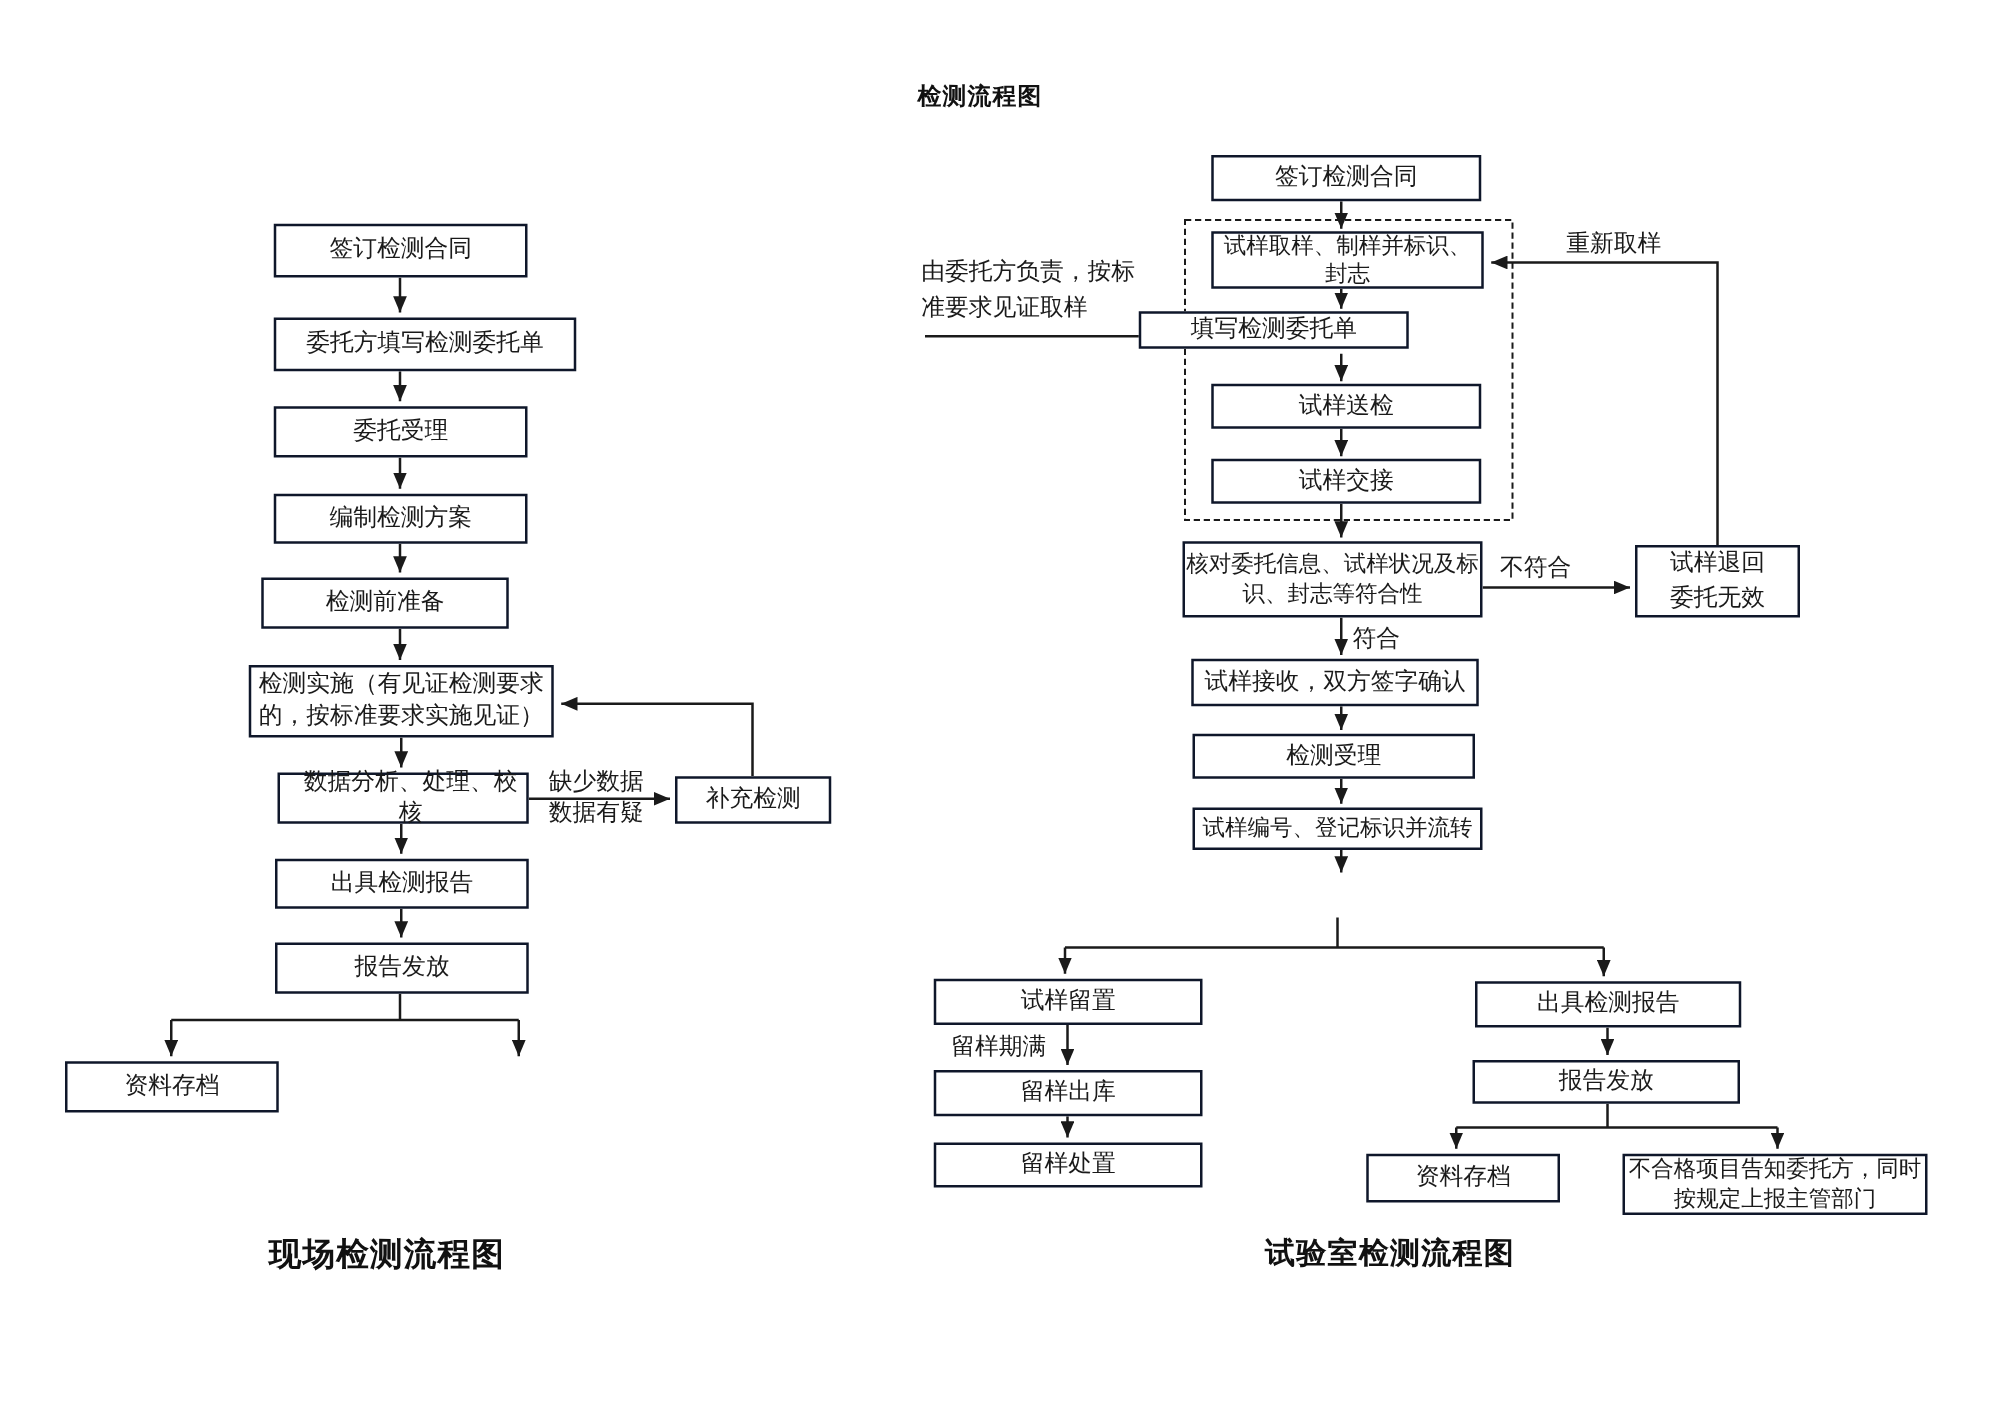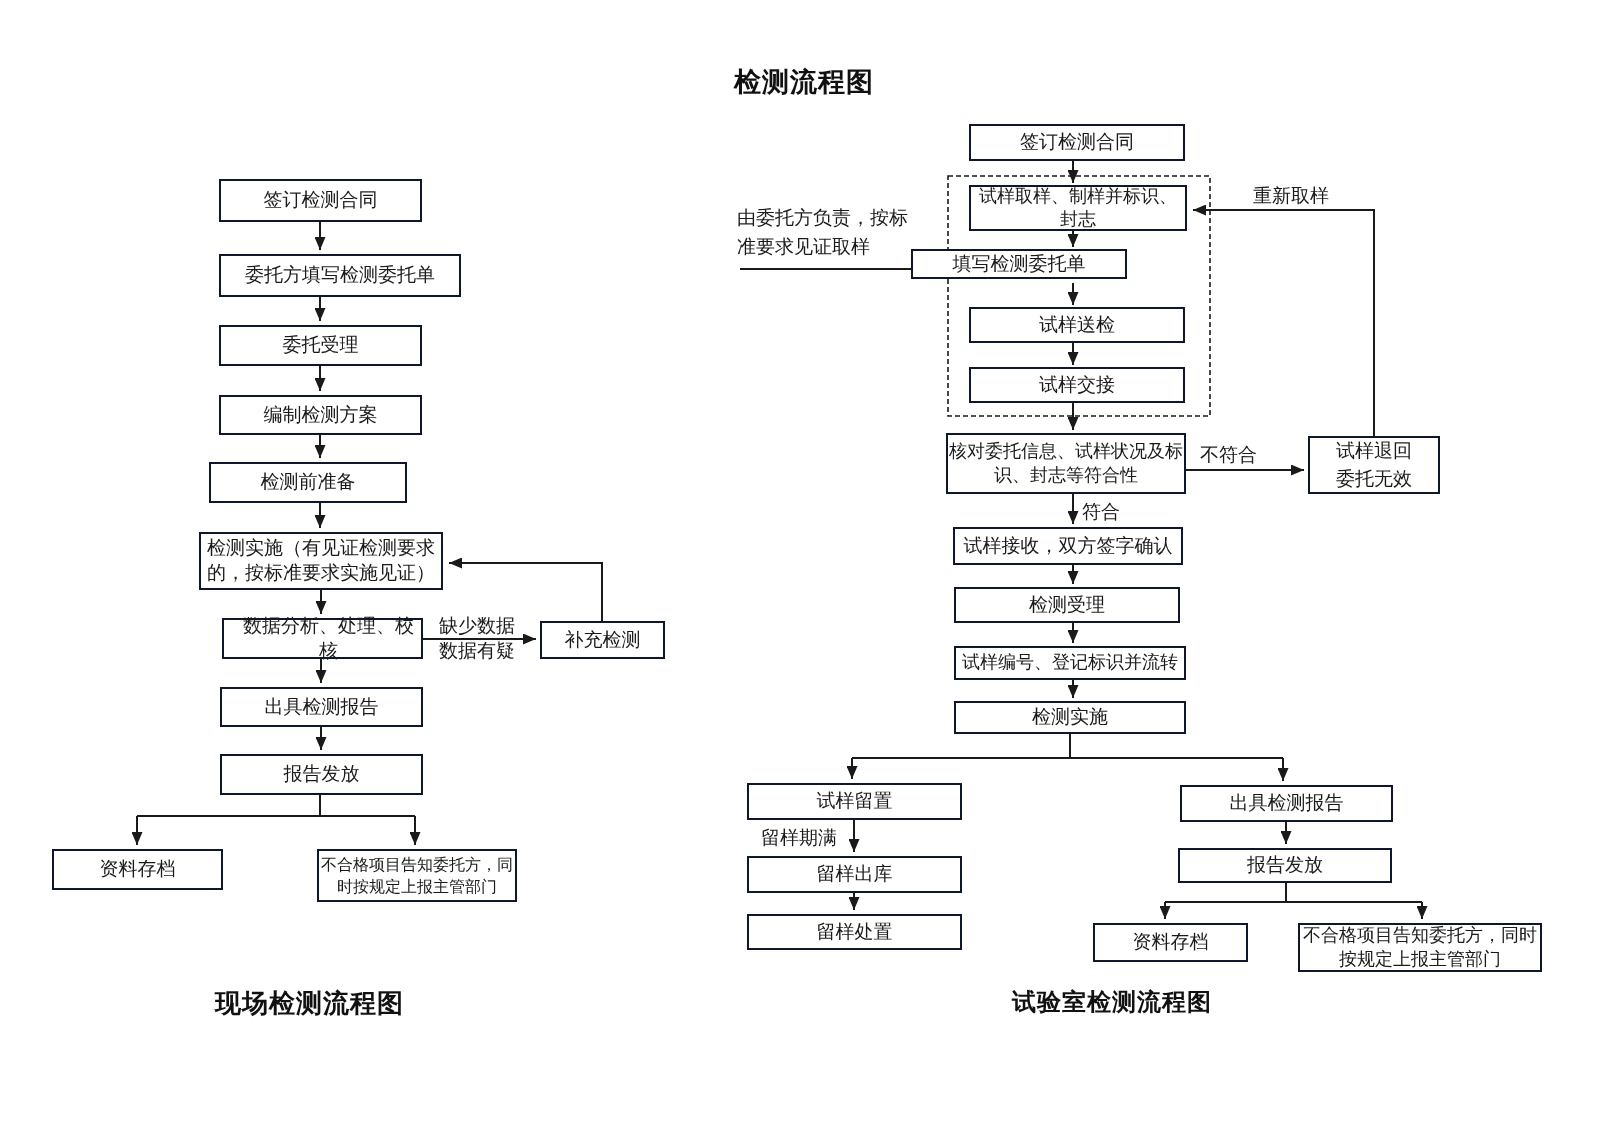--- a/index.html
+++ b/index.html
@@ -19,21 +19,21 @@
     text-align:center;font-size:19px;line-height:1.3;
     white-space:pre-line;color:#1a1a1a;
   }
   .fs18{font-size:18px;}
   .fs16{font-size:16px;line-height:1.35;}
   .lbl{
     position:absolute;font-size:19px;line-height:1.45;
     color:#1a1a1a;white-space:pre-line;
   }
   .title{
-    position:absolute;font-size:27px;font-weight:700;
+    position:absolute;font-size:19px;font-weight:700;
     letter-spacing:1px;color:#111;white-space:nowrap;
   }
   .caption{font-size:26px;}
   .caption-r{font-size:24px;}
 </style>
 </head>
 <body>
 
 <div id="canvas">
 
@@ -126,22 +126,20 @@
   <div class="box" style="left:222px;top:618px;width:201px;height:41px;padding-left:12px;">数据分析、处理、校核</div>
 
   <div class="box" style="left:540px;top:621px;width:125px;height:38px;">补充检测</div>
 
   <div class="box" style="left:220px;top:687px;width:203px;height:40px;">出具检测报告</div>
 
   <div class="box" style="left:220px;top:754px;width:203px;height:41px;">报告发放</div>
 
   <div class="box" style="left:52px;top:849px;width:171px;height:41px;">资料存档</div>
 
-  <div class="box fs16" style="left:317px;top:849px;width:200px;height:53px;">不合格项目告知委托方，同
-时按规定上报主管部门</div>
 
   <div class="lbl" style="left:439px;top:612px;">缺少数据</div>
 
   <div class="lbl" style="left:439px;top:637px;">数据有疑</div>
 
   <div class="title caption" style="left:215px;top:986px;">现场检测流程图</div>
 
   <div class="box" style="left:969px;top:124px;width:216px;height:37px;">签订检测合同</div>
 
   <div class="box fs18" style="left:969px;top:185px;width:218px;height:46px;">试样取样、制样并标识、
@@ -158,21 +156,20 @@
 
   <div class="box" style="left:1308px;top:436px;width:132px;height:58px;line-height:1.5;">试样退回
 委托无效</div>
 
   <div class="box" style="left:953px;top:527px;width:230px;height:38px;">试样接收，双方签字确认</div>
 
   <div class="box" style="left:954px;top:587px;width:226px;height:36px;">检测受理</div>
 
   <div class="box fs18" style="left:954px;top:646px;width:232px;height:34px;">试样编号、登记标识并流转</div>
 
-  <div class="box" style="left:954px;top:701px;width:232px;height:33px;">检测实施</div>
 
   <div class="box" style="left:747px;top:783px;width:215px;height:37px;">试样留置</div>
 
   <div class="box" style="left:747px;top:856px;width:215px;height:37px;">留样出库</div>
 
   <div class="box" style="left:747px;top:914px;width:215px;height:36px;">留样处置</div>
 
   <div class="box" style="left:1180px;top:785px;width:213px;height:37px;">出具检测报告</div>
 
   <div class="box" style="left:1178px;top:848px;width:214px;height:35px;">报告发放</div>

